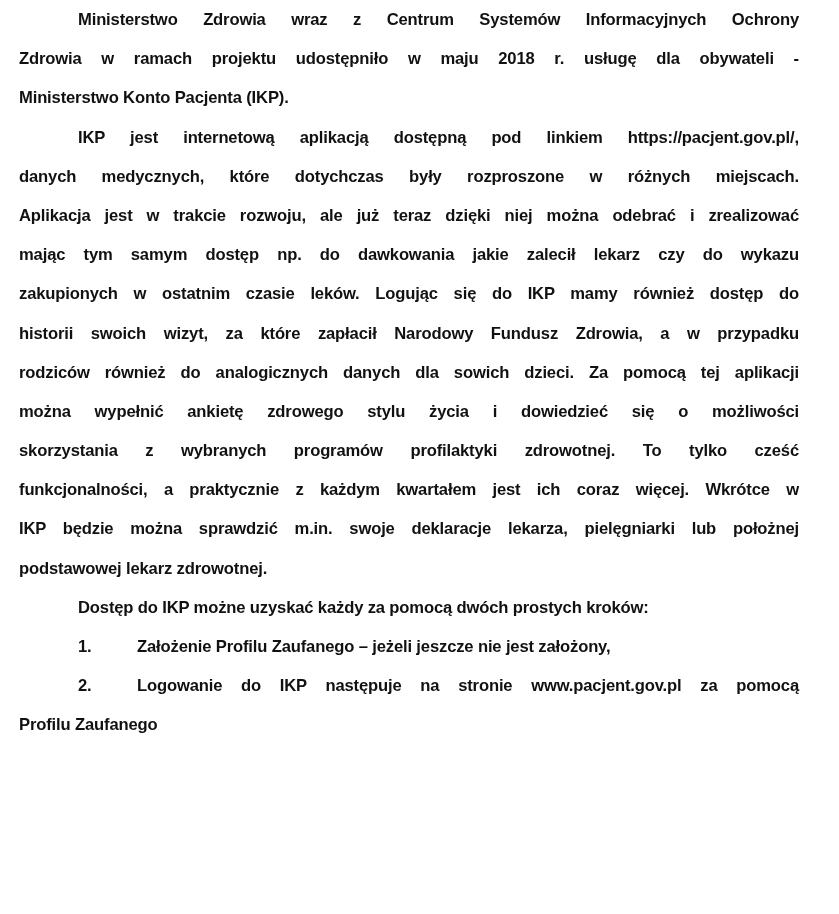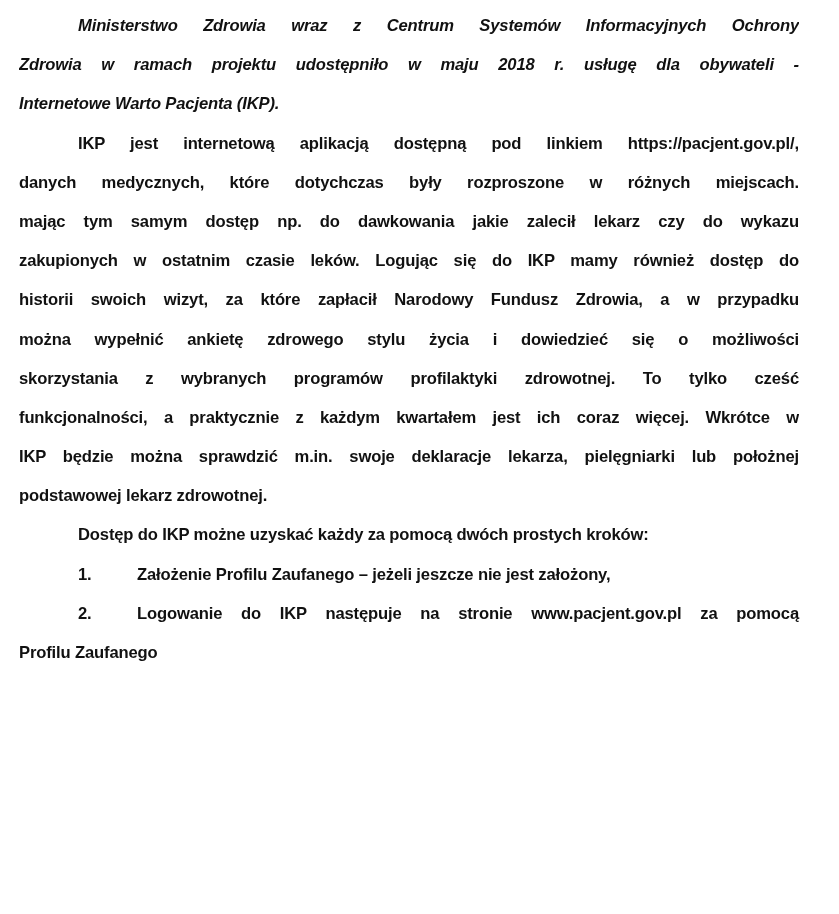--- a/index.html
+++ b/index.html
@@ -20,32 +20,34 @@
   .list-item { height: 39.2px; line-height: 39.2px; white-space: nowrap; display: flex; }
   .list-num { width: 59px; padding-left: 59px; flex: none; }
   .list-text { flex: 1; text-align: justify; text-align-last: justify; }
   .list-text.last { text-align-last: left; }
 </style>
 </head>
 <body>
 
 <div class="page">
 
-  <div style="margin-top:6px;font-style:italic;">
+  <div style="margin-top:0px;">
     <div class="line indent">Ministerstwo Zdrowia wraz z Centrum Systemów Informacyjnych Ochrony</div>
     <div class="line">Zdrowia w ramach projektu udostępniło w maju 2018 r. usługę dla obywateli -</div>
-    <div class="line last">Internetowe Warto Pacjenta (IKP).</div>
+    <div class="line last">Ministerstwo Konto Pacjenta (IKP).</div>
   </div>
 
   <div>
     <div class="line indent">IKP jest internetową aplikacją dostępną pod linkiem https://pacjent.gov.pl/,</div>
     <div class="line">danych medycznych, które dotychczas były rozproszone w różnych miejscach.</div>
+    <div class="line">Aplikacja jest w trakcie rozwoju, ale już teraz dzięki niej można odebrać i zrealizować</div>
     <div class="line">mając tym samym dostęp np. do dawkowania jakie zalecił lekarz czy do wykazu</div>
     <div class="line">zakupionych w ostatnim czasie leków. Logując się do IKP mamy również dostęp do</div>
     <div class="line">historii swoich wizyt, za które zapłacił Narodowy Fundusz Zdrowia, a w przypadku</div>
+    <div class="line">rodziców również do analogicznych danych dla sowich dzieci. Za pomocą tej aplikacji</div>
     <div class="line">można wypełnić ankietę zdrowego stylu życia i dowiedzieć się o możliwości</div>
     <div class="line">skorzystania z wybranych programów profilaktyki zdrowotnej.  To tylko cześć</div>
     <div class="line">funkcjonalności, a praktycznie z każdym kwartałem jest ich coraz więcej. Wkrótce w</div>
     <div class="line">IKP będzie można sprawdzić m.in. swoje deklaracje lekarza, pielęgniarki lub położnej</div>
     <div class="line last">podstawowej lekarz zdrowotnej.</div>
   </div>
 
   <div>
     <div class="line indent last">Dostęp do IKP możne uzyskać każdy za pomocą dwóch prostych kroków:</div>
   </div>

